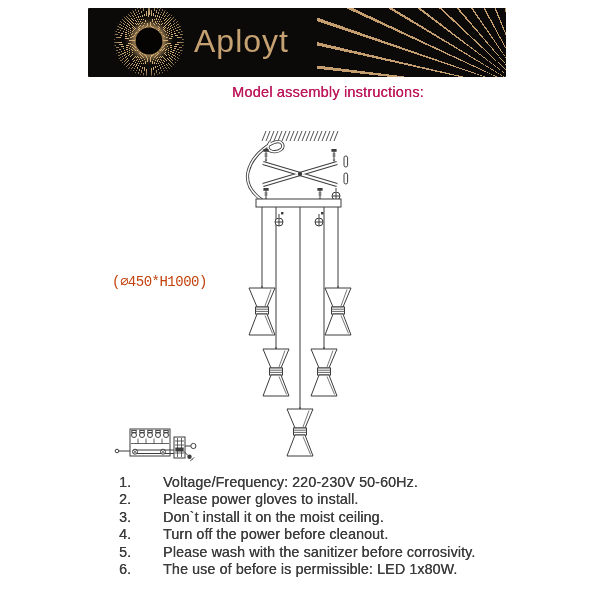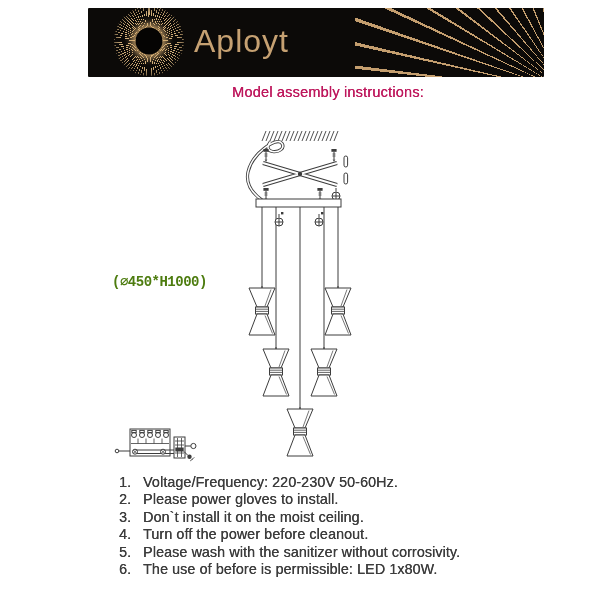--- a/index.html
+++ b/index.html
@@ -1,52 +1,52 @@
 <!DOCTYPE html>
 <html><head>
 <meta charset="utf-8">
 <style>
   html,body{margin:0;padding:0;}
   body{width:600px;height:600px;background:#ffffff;font-family:"Liberation Sans",sans-serif;position:relative;overflow:hidden;}
   .page{position:absolute;inset:0;background:#fff;}
 
   
-  .banner{position:absolute;left:88px;top:8px;width:456px;height:69px;background:#0c0a08;overflow:hidden;border-radius:1px;}
+  .banner{position:absolute;left:88px;top:8px;width:418px;height:69px;background:#0c0a08;overflow:hidden;border-radius:1px;}
   .star-rays{position:absolute;left:26px;top:-2px;width:70px;height:70px;border-radius:50%;
     background:
       radial-gradient(circle, rgba(12,10,8,0) 0 56%, #0c0a08 88%),
       repeating-conic-gradient(rgba(219,183,128,0.95) 0deg 1.1deg, rgba(12,10,8,0) 1.1deg 4.6deg);}
   .star-core{position:absolute;left:50%;top:50%;transform:translate(-50%,-50%);width:27px;height:27px;border-radius:50%;
     background:#050403;box-shadow:0 0 7px 4px rgba(216,175,115,0.85);}
   .brand{position:absolute;left:106px;top:15px;font-size:32px;letter-spacing:1px;color:#c6a172;font-weight:normal;}
   .fan-rays{position:absolute;right:-6px;top:0;width:195px;height:100%;
     background:repeating-conic-gradient(from 258deg at 109% 122%, #c49e6e 0deg 0.85deg, rgba(12,10,8,0) 0.85deg 6.1deg);}
 
   
   .hdr{position:absolute;left:0;top:84px;width:600px;text-align:center;color:#be185d;padding-left:28px;}
   .hdr-title{font-size:14.5px;letter-spacing:.2px;text-shadow:.2px 0 0 currentColor;}
   .hdr-model{font-size:14.5px;letter-spacing:.3px;margin-top:2px;text-shadow:.2px 0 0 currentColor;}
 
   
-  .dim{position:absolute;left:112px;top:273px;font-family:"Liberation Mono",monospace;font-weight:bold;
-    font-size:14px;color:#4d7c0f;letter-spacing:-0.5px;}
+  .dim{position:absolute;left:112px;top:273px;font-family:"Liberation Mono",monospace;font-weight:normal;
+    font-size:14px;color:#c2410c;letter-spacing:-0.5px;}
 
   
   svg{position:absolute;}
   svg .ln{stroke:#3d3d3d;stroke-width:1;fill:none;}
   svg .th{stroke:#3d3d3d;fill:none;}
   svg .wh{stroke:#ffffff;fill:none;}
   svg .fl{fill:#3d3d3d;stroke:none;}
   svg .wf{fill:#ffffff;stroke:#3d3d3d;stroke-width:1;}
 
   
   .list{position:absolute;left:119px;top:474px;width:440px;color:#3d3d3d;}
   .row{display:flex;font-size:14.3px;line-height:17.4px;text-shadow:.25px 0 0 currentColor;}
   .row .num{width:24px;flex:0 0 24px;}
-  .row .txt{flex:1;letter-spacing:.1px;}
+  .row .txt{flex:1;letter-spacing:.1px;margin-left:20px;}
 </style>
 </head>
 <body>
 
 <div class="page">
 
   <div class="banner">
     <div class="star-rays">
       <div class="star-core"></div>
     </div>
@@ -171,21 +171,21 @@
     <div class="row">
       <span class="num">3.</span>
       <span class="txt">Don`t install it on the moist ceiling.</span>
     </div>
     <div class="row">
       <span class="num">4.</span>
       <span class="txt">Turn off the power before cleanout.</span>
     </div>
     <div class="row">
       <span class="num">5.</span>
-      <span class="txt">Please wash with the sanitizer without corrosivity.</span>
+      <span class="txt">Please wash with the sanitizer before corrosivity.</span>
     </div>
     <div class="row">
       <span class="num">6.</span>
       <span class="txt">The use of before is permissible: LED 1x80W.</span>
     </div>
   </div>
 
 </div>
 
 </body></html>

